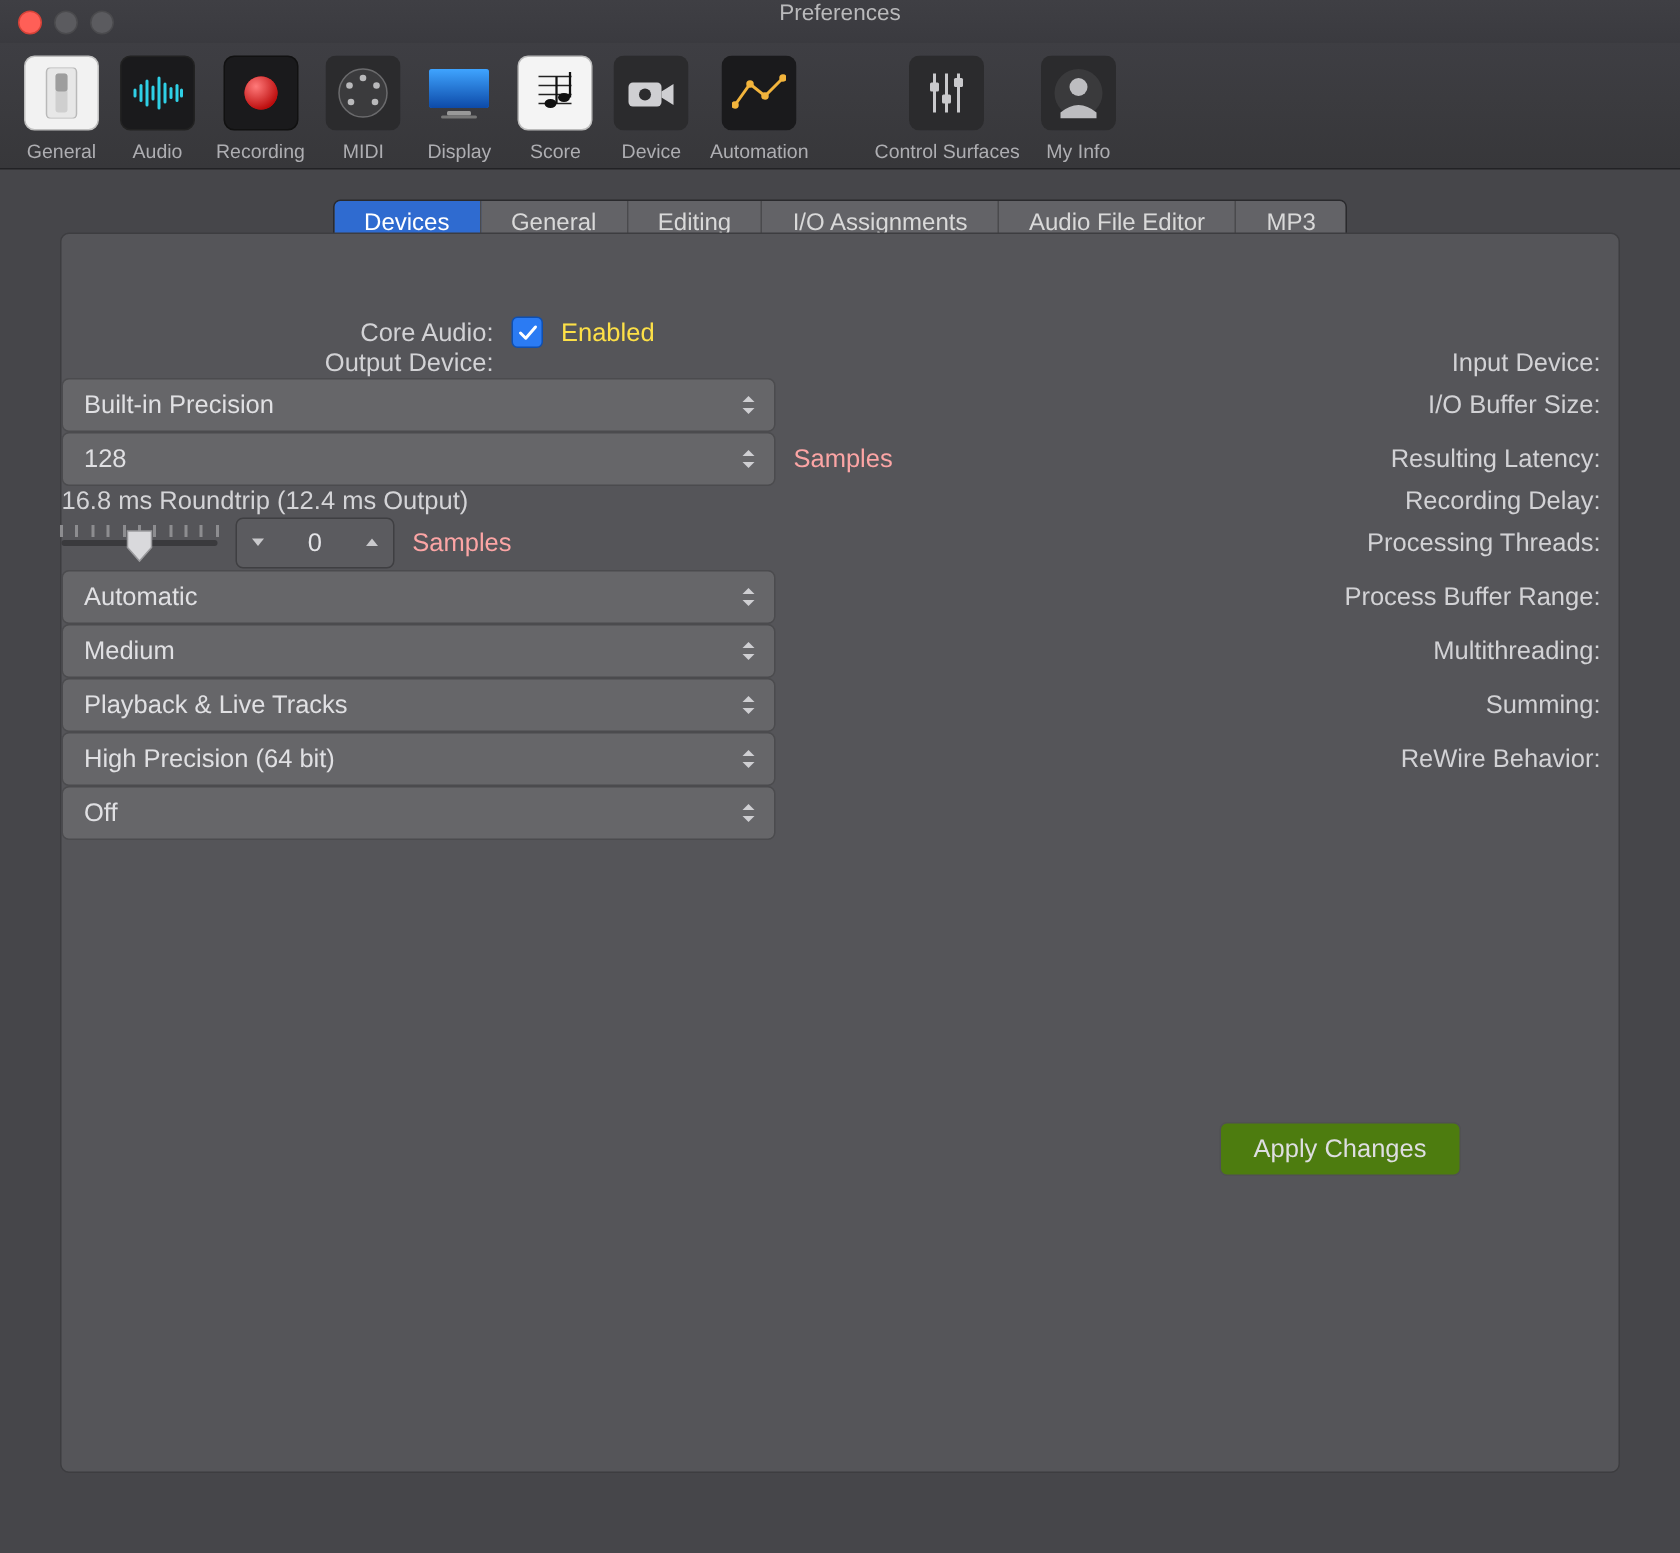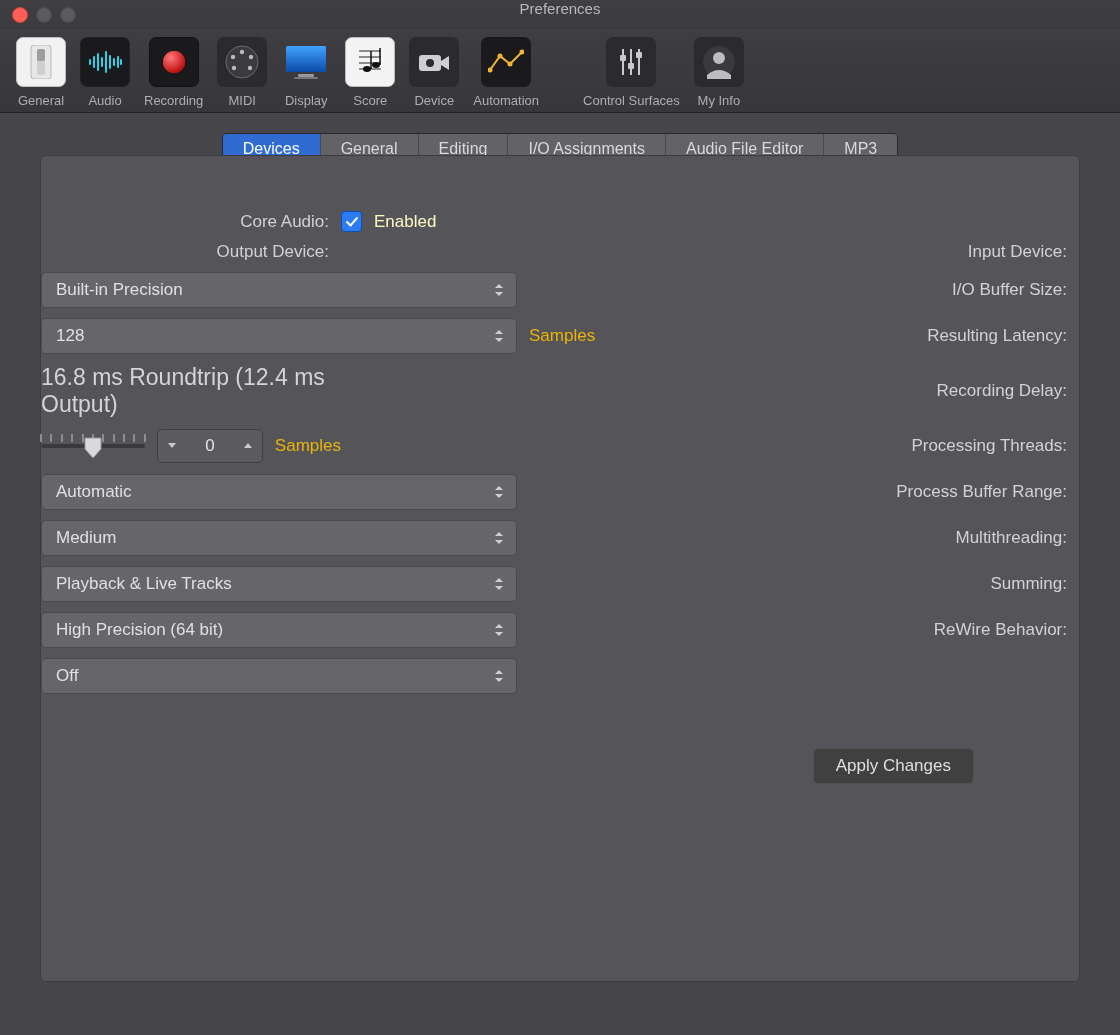--- a/index.html
+++ b/index.html
@@ -23,46 +23,46 @@
   
   .content{padding:20px 40px 40px 40px;position:relative;height:calc(100% - 29px - 96px);}
   .tabs{display:flex;justify-content:center;margin-bottom:22px;}
   .segmented{display:flex;border:1px solid #2a2a2d;border-radius:5px;overflow:hidden;}
   .seg{height:30px;padding:0 20px;display:flex;align-items:center;font-size:16px;color:#d9d9d9;background:#636367;border-right:1px solid #4a4a4d;cursor:default;}
   .seg:last-child{border-right:none;}
   .seg.active{background:#2f6bd0;color:#fff;}
   
   .panel{background:#555559;border:1px solid #3d3d40;border-radius:6px;min-height:740px;position:relative;padding-top:55px;padding-bottom:30px;}
   .panel::before{content:"";position:absolute;top:-14px;left:0;right:0;height:30px;background:transparent;}
-  .form{display:grid;grid-template-columns:300px 1fr;row-gap:10px;align-items:center;}
+  .form{display:grid;grid-template-columns:300px 1fr;row-gap:0;align-items:center;}
   .lbl{text-align:right;padding-right:12px;color:#d2d2d5;font-size:17px;}
   .val{display:flex;align-items:center;gap:12px;}
   
   .chk{width:19px;height:19px;border-radius:4px;background:#2b7bf3;border:1px solid #0f4fb0;display:flex;align-items:center;justify-content:center;position:relative;}
   .chk svg{width:14px;height:14px;}
-  .chk-lbl{color:#fef9c3;font-size:17px;}
+  .chk-lbl{color:#fde047;font-size:17px;}
   
   .select{position:relative;height:34px;min-width:430px;background:#666669;border:1px solid #4b4b4e;border-radius:5px;display:flex;align-items:center;padding:0 30px 0 14px;color:#e0e0e3;font-size:17px;}
   .select .chev{position:absolute;right:10px;top:4px;height:26px;width:14px;display:flex;flex-direction:column;gap:2px;align-items:center;justify-content:center;}
   .chev svg{width:10px;height:6px;fill:#cfcfd2;}
-  .suffix{font-size:17px;color:#eab308;}
-  .static{color:#d4d4d7;font-size:23px;}
+  .suffix{font-size:17px;color:#fca5a5;}
+  .static{color:#d4d4d7;font-size:17px;}
   .slider{position:relative;width:430px;height:36px;display:flex;align-items:center;}
   .track{position:absolute;left:0;right:0;top:16px;height:4px;background:#3a3a3d;border-radius:2px;}
   .ticks{position:absolute;left:0;right:0;top:6px;height:8px;}
   .tick{position:absolute;top:0;width:2px;height:8px;background:#8d8d90;}
   .thumb{position:absolute;top:9px;width:18px;height:20px;transform:translateX(-50%);}
   .thumb svg{display:block;}
   .stepper{display:flex;align-items:center;background:#5b5b5f;border:1px solid #3f3f42;border-radius:5px;height:32px;}
   .stepper .btn{width:28px;height:100%;display:flex;align-items:center;justify-content:center;}
   .stepper .btn svg{width:10px;height:8px;fill:#c9c9cc;}
   .stepper .num{width:48px;text-align:center;color:#e4e4e7;font-size:17px;}
   
   .apply{position:absolute;right:105px;top:592px;}
-  .pushbtn{height:34px;padding:0 22px;background:#404040;border:1px solid #515154;border-radius:5px;display:flex;align-items:center;color:#dedee1;font-size:17px;}
+  .pushbtn{height:34px;padding:0 22px;background:#4d7c0f;border:1px solid #515154;border-radius:5px;display:flex;align-items:center;color:#dedee1;font-size:17px;}
   
   .ic{display:block;}
 </style>
 </head>
 <body>
 
 <div class="window">
 
   <div class="titlebar">
     <div class="traffic">

